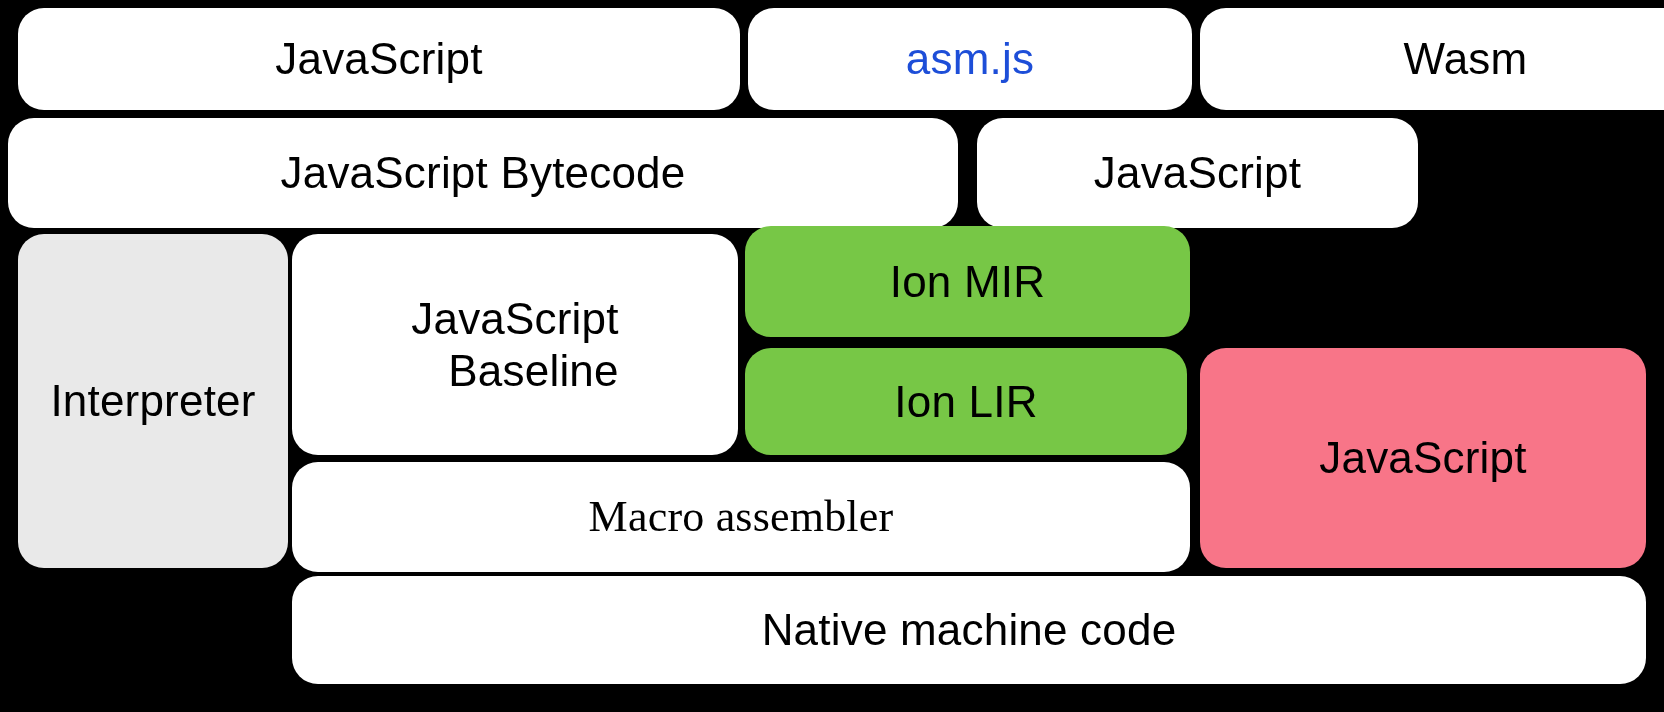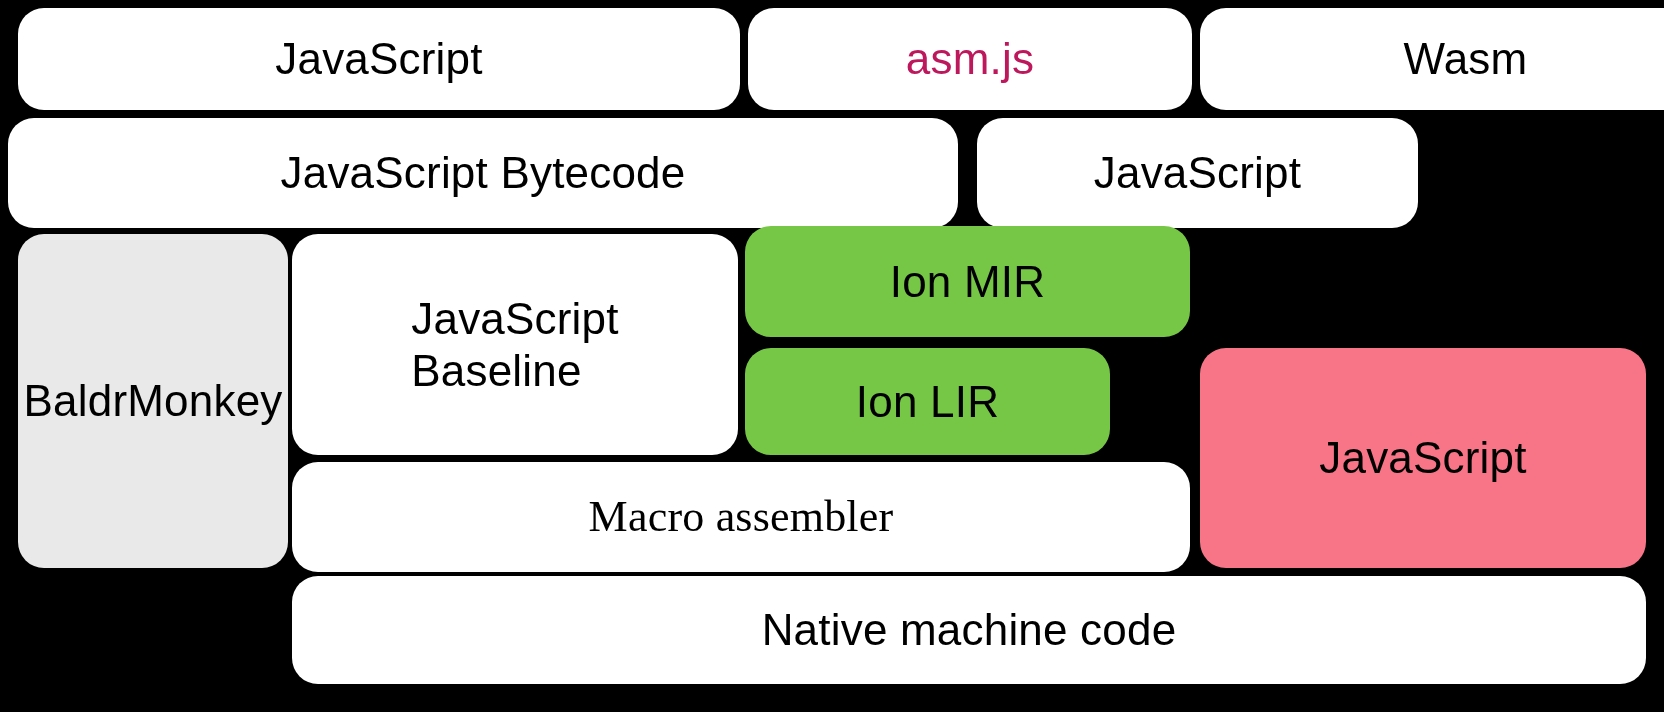--- a/index.html
+++ b/index.html
@@ -16,45 +16,45 @@
     overflow: hidden;
     font-family: "Liberation Sans", sans-serif;
   }
   .node {
     position: absolute;
     box-sizing: border-box;
     border-radius: 26px;
     display: flex;
     align-items: center;
     justify-content: center;
-    text-align: left;
+    text-align: right;
     color: #000000;
     font-size: 44px;
     font-weight: 400;
     line-height: 1.18;
     letter-spacing: 0.2px;
     white-space: pre-line;
     padding: 0 10px;
     user-select: none;
   }
   .fill-white { background: #ffffff; }
   .fill-gray  { background: #e9e9e9; }
   .fill-green { background: #77c746; }
   .fill-pink  { background: #f87588; }
 </style>
 </head>
 <body>
 
 <div id="diagram-canvas" style="background: rgb(0, 0, 0);">
     <div class="node fill-white" style="left: 18px; top: 8px; width: 722px; height: 102px; background: rgb(255, 255, 255); color: rgb(0, 0, 0);"><span>JavaScript</span></div>
-    <div class="node fill-white" style="left: 748px; top: 8px; width: 444px; height: 102px; background: rgb(255, 255, 255); color: #be185d;"><span>asm.js</span></div>
+    <div class="node fill-white" style="left: 748px; top: 8px; width: 444px; height: 102px; background: rgb(255, 255, 255); color: #1d4ed8;"><span>asm.js</span></div>
     <div class="node fill-white" style="left: 1200px; top: 8px; width: 531px; height: 102px; background: rgb(255, 255, 255); color: rgb(0, 0, 0);"><span>Wasm</span></div>
     <div class="node fill-white" style="left: 8px; top: 118px; width: 950px; height: 110px; background: rgb(255, 255, 255); color: rgb(0, 0, 0);"><span>JavaScript Bytecode</span></div>
     <div class="node fill-white" style="left: 977px; top: 118px; width: 441px; height: 110px; background: rgb(255, 255, 255); color: rgb(0, 0, 0);"><span>JavaScript</span></div>
-    <div class="node fill-gray" style="left: 18px; top: 234px; width: 270px; height: 334px; background: rgb(233, 233, 233); color: rgb(0, 0, 0);"><span>BaldrMonkey</span></div>
+    <div class="node fill-gray" style="left: 18px; top: 234px; width: 270px; height: 334px; background: rgb(233, 233, 233); color: rgb(0, 0, 0);"><span>Interpreter</span></div>
     <div class="node fill-white" style="left: 292px; top: 234px; width: 446px; height: 221px; background: rgb(255, 255, 255); color: rgb(0, 0, 0);"><span>JavaScript
 Baseline</span></div>
     <div class="node fill-green" style="left: 745px; top: 226px; width: 445px; height: 111px; background: rgb(119, 199, 70); color: rgb(0, 0, 0);"><span>Ion MIR</span></div>
-    <div class="node fill-green" style="left: 745px; top: 348px; width: 365px; height: 107px; background: rgb(119, 199, 70); color: rgb(0, 0, 0);"><span>Ion LIR</span></div>
+    <div class="node fill-green" style="left: 745px; top: 348px; width: 442px; height: 107px; background: rgb(119, 199, 70); color: rgb(0, 0, 0);"><span>Ion LIR</span></div>
     <div class="node fill-pink" style="left: 1200px; top: 348px; width: 446px; height: 220px; background: rgb(248, 117, 136); color: rgb(0, 0, 0);"><span>JavaScript</span></div>
     <div class="node fill-white" style="left: 292px; top: 462px; width: 898px; height: 110px; background: rgb(255, 255, 255); color: rgb(0, 0, 0); font-family: Liberation Serif, serif;"><span>Macro assembler</span></div>
     <div class="node fill-white" style="left: 292px; top: 576px; width: 1354px; height: 108px; background: rgb(255, 255, 255); color: rgb(0, 0, 0);"><span>Native machine code</span></div>
   </div>
 
 </body></html>

